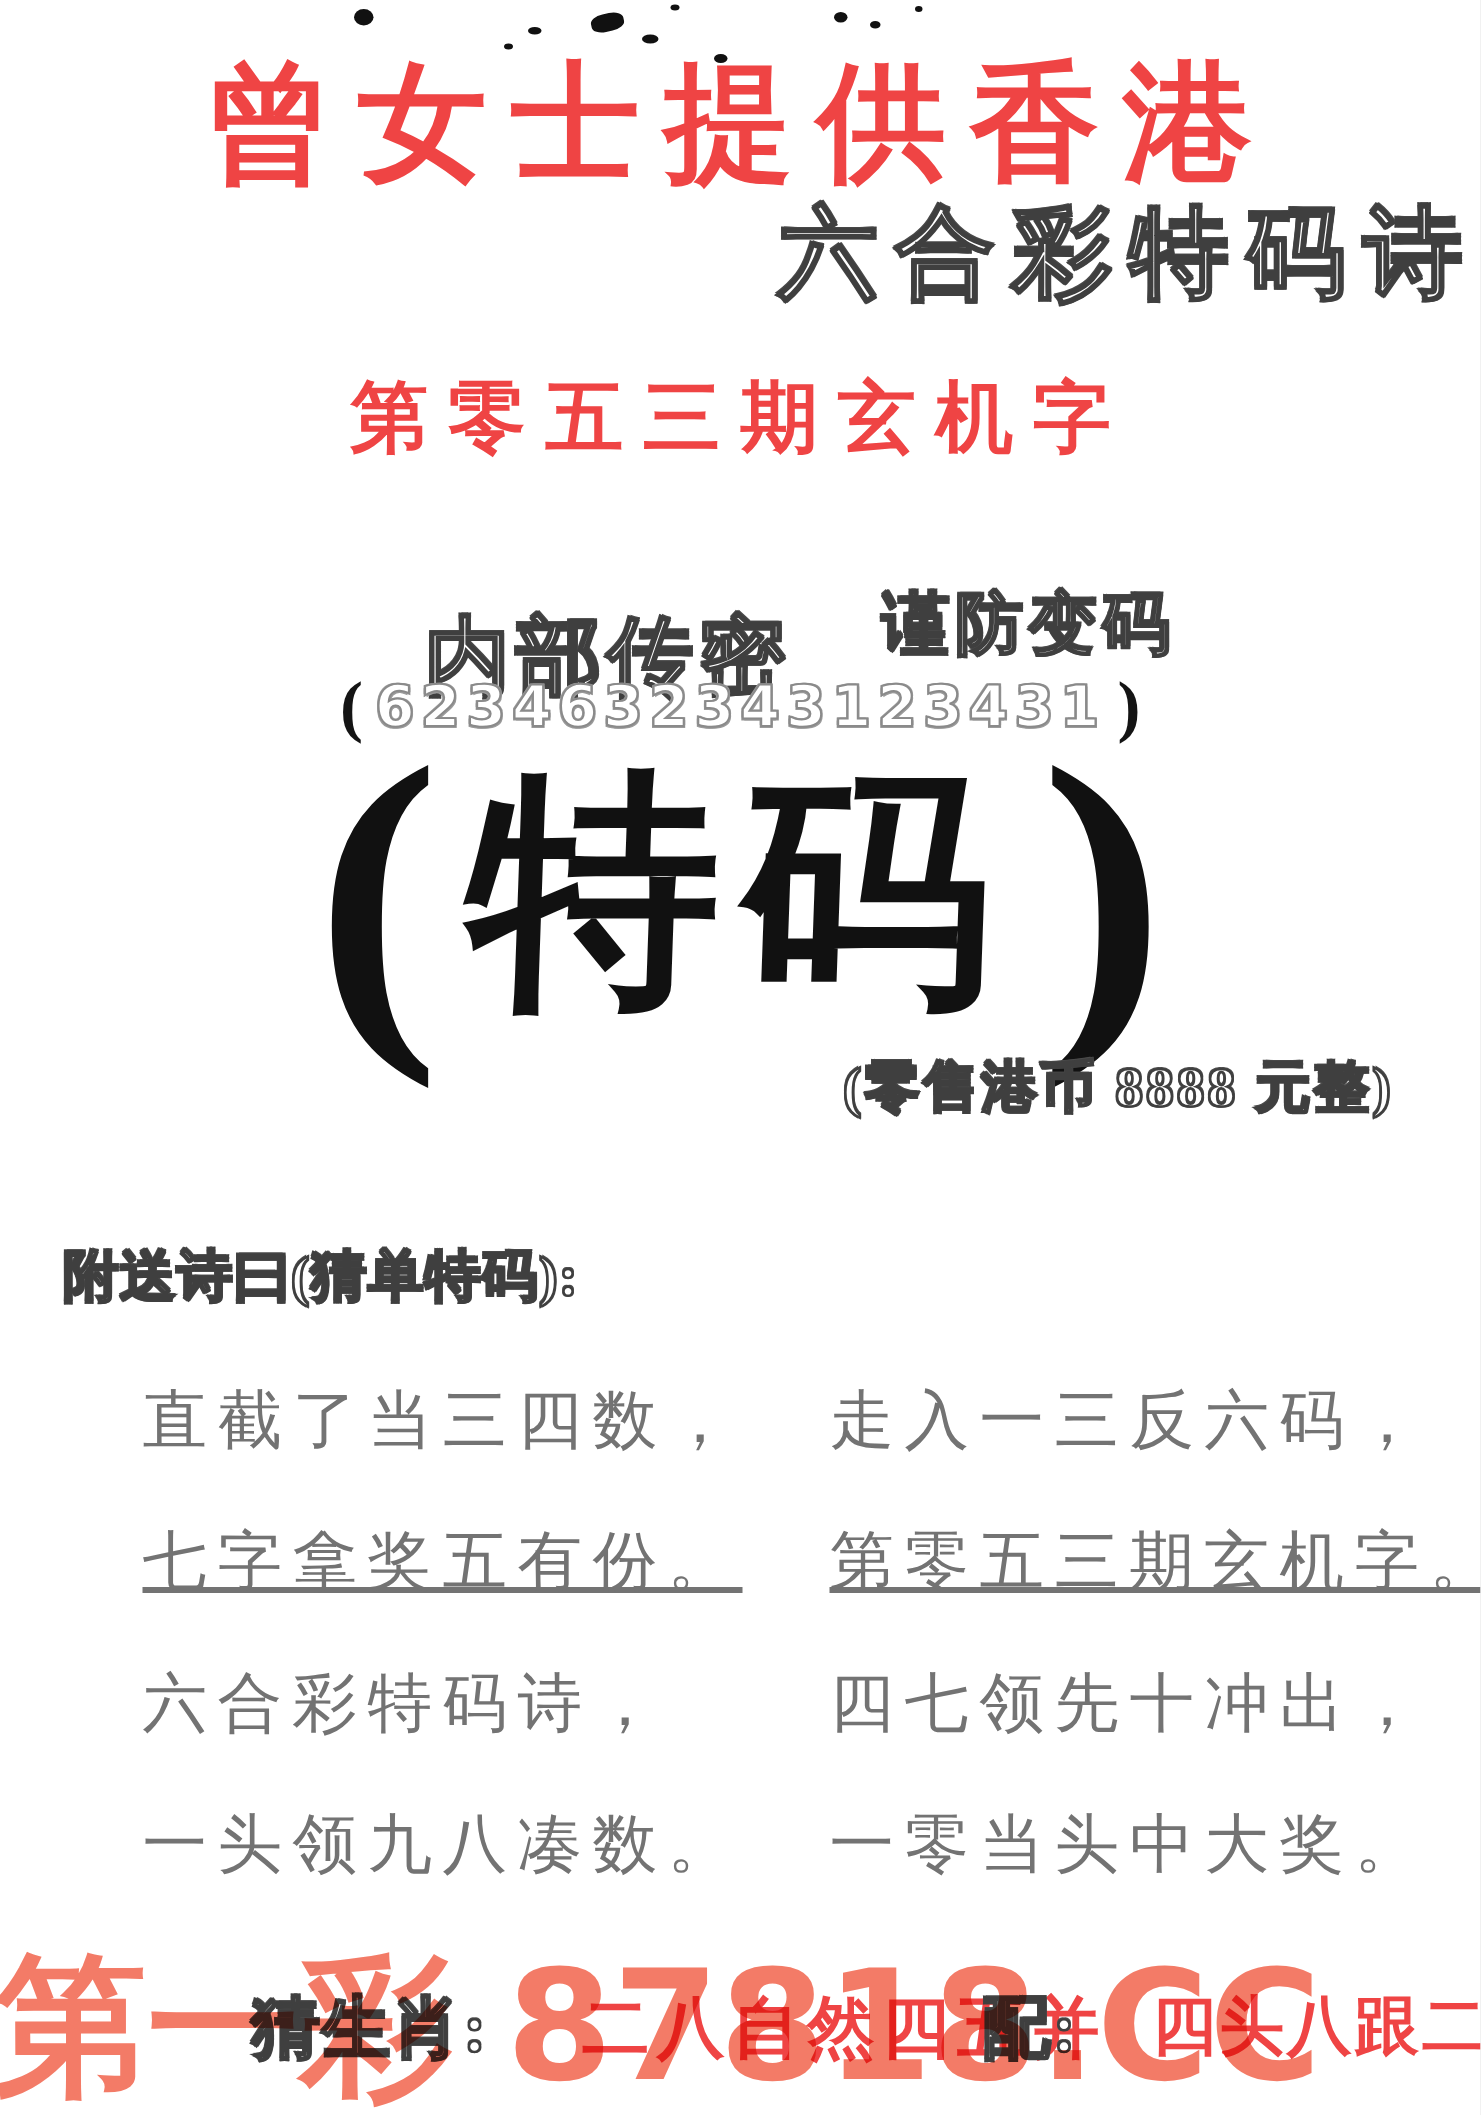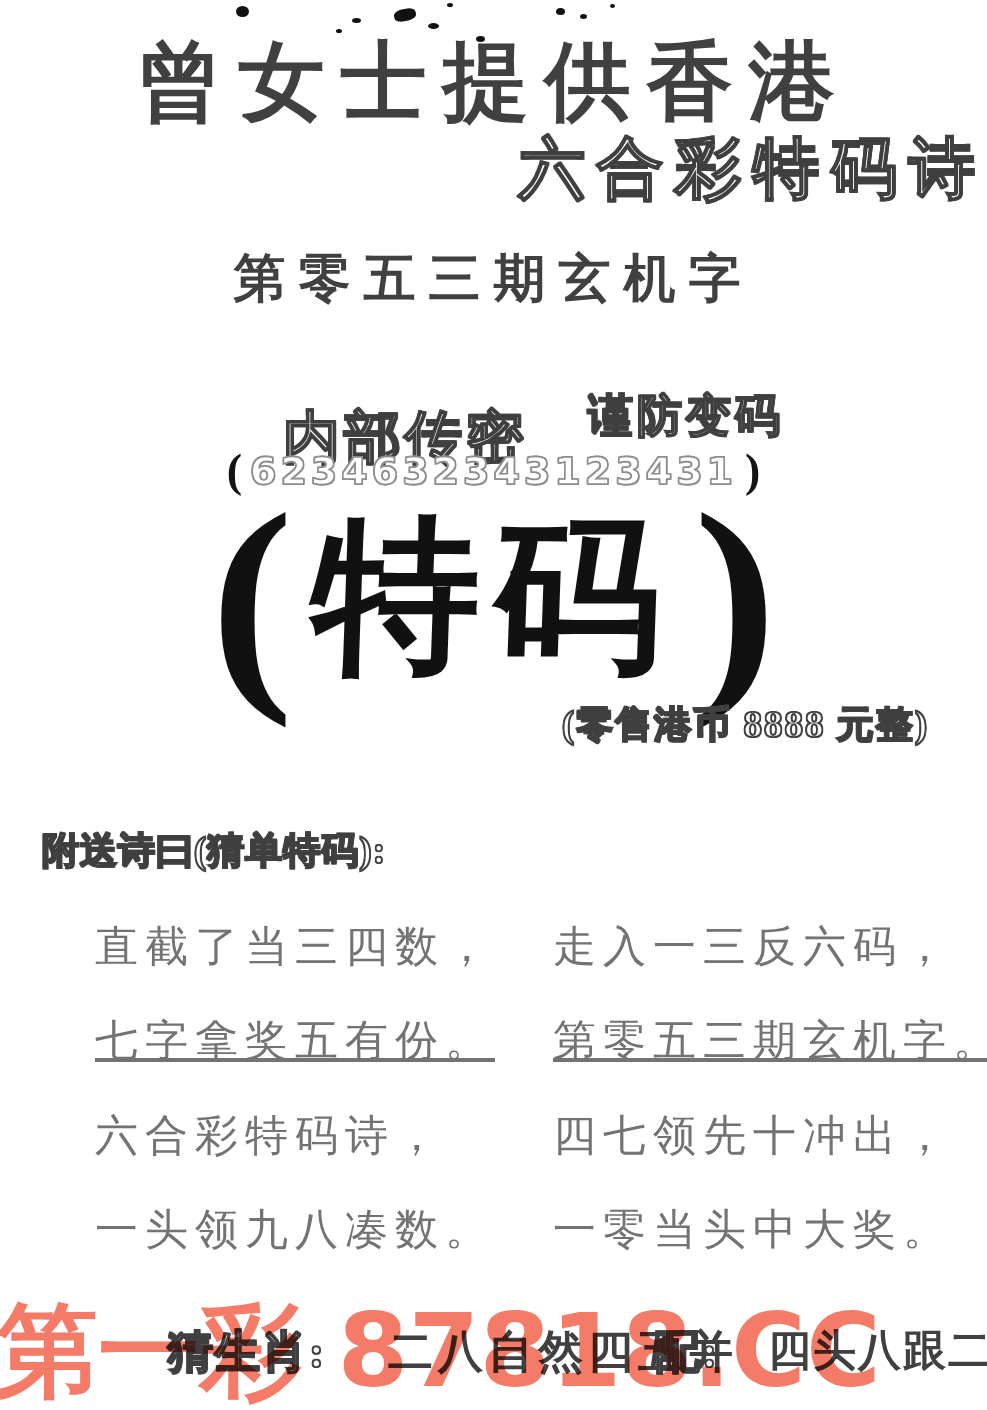--- a/index.html
+++ b/index.html
@@ -9,21 +9,21 @@
     margin:0 auto;
     background:#ffffff;
     overflow:hidden;
     font-family:"Liberation Serif","DejaVu Serif",serif;
     color:#1a1a1a;
   }
   .abs{position:absolute;white-space:nowrap;}
   .center{left:0;width:987px;text-align:center;}
 
   
-  .solid{color:#404040;font-weight:bold;}
+  .solid{color:#ef4444;font-weight:bold;}
 
   
   .outlined{
     color:#ffffff;
     -webkit-text-stroke:1.6px #3f3f3f;
     text-shadow:-1px -1px 0 #4a4a4a,1px -1px 0 #4a4a4a,-1px 1px 0 #4a4a4a,1px 1px 0 #4a4a4a;
     font-weight:bold;
   }
   .outlined-light{
     color:#ffffff;

